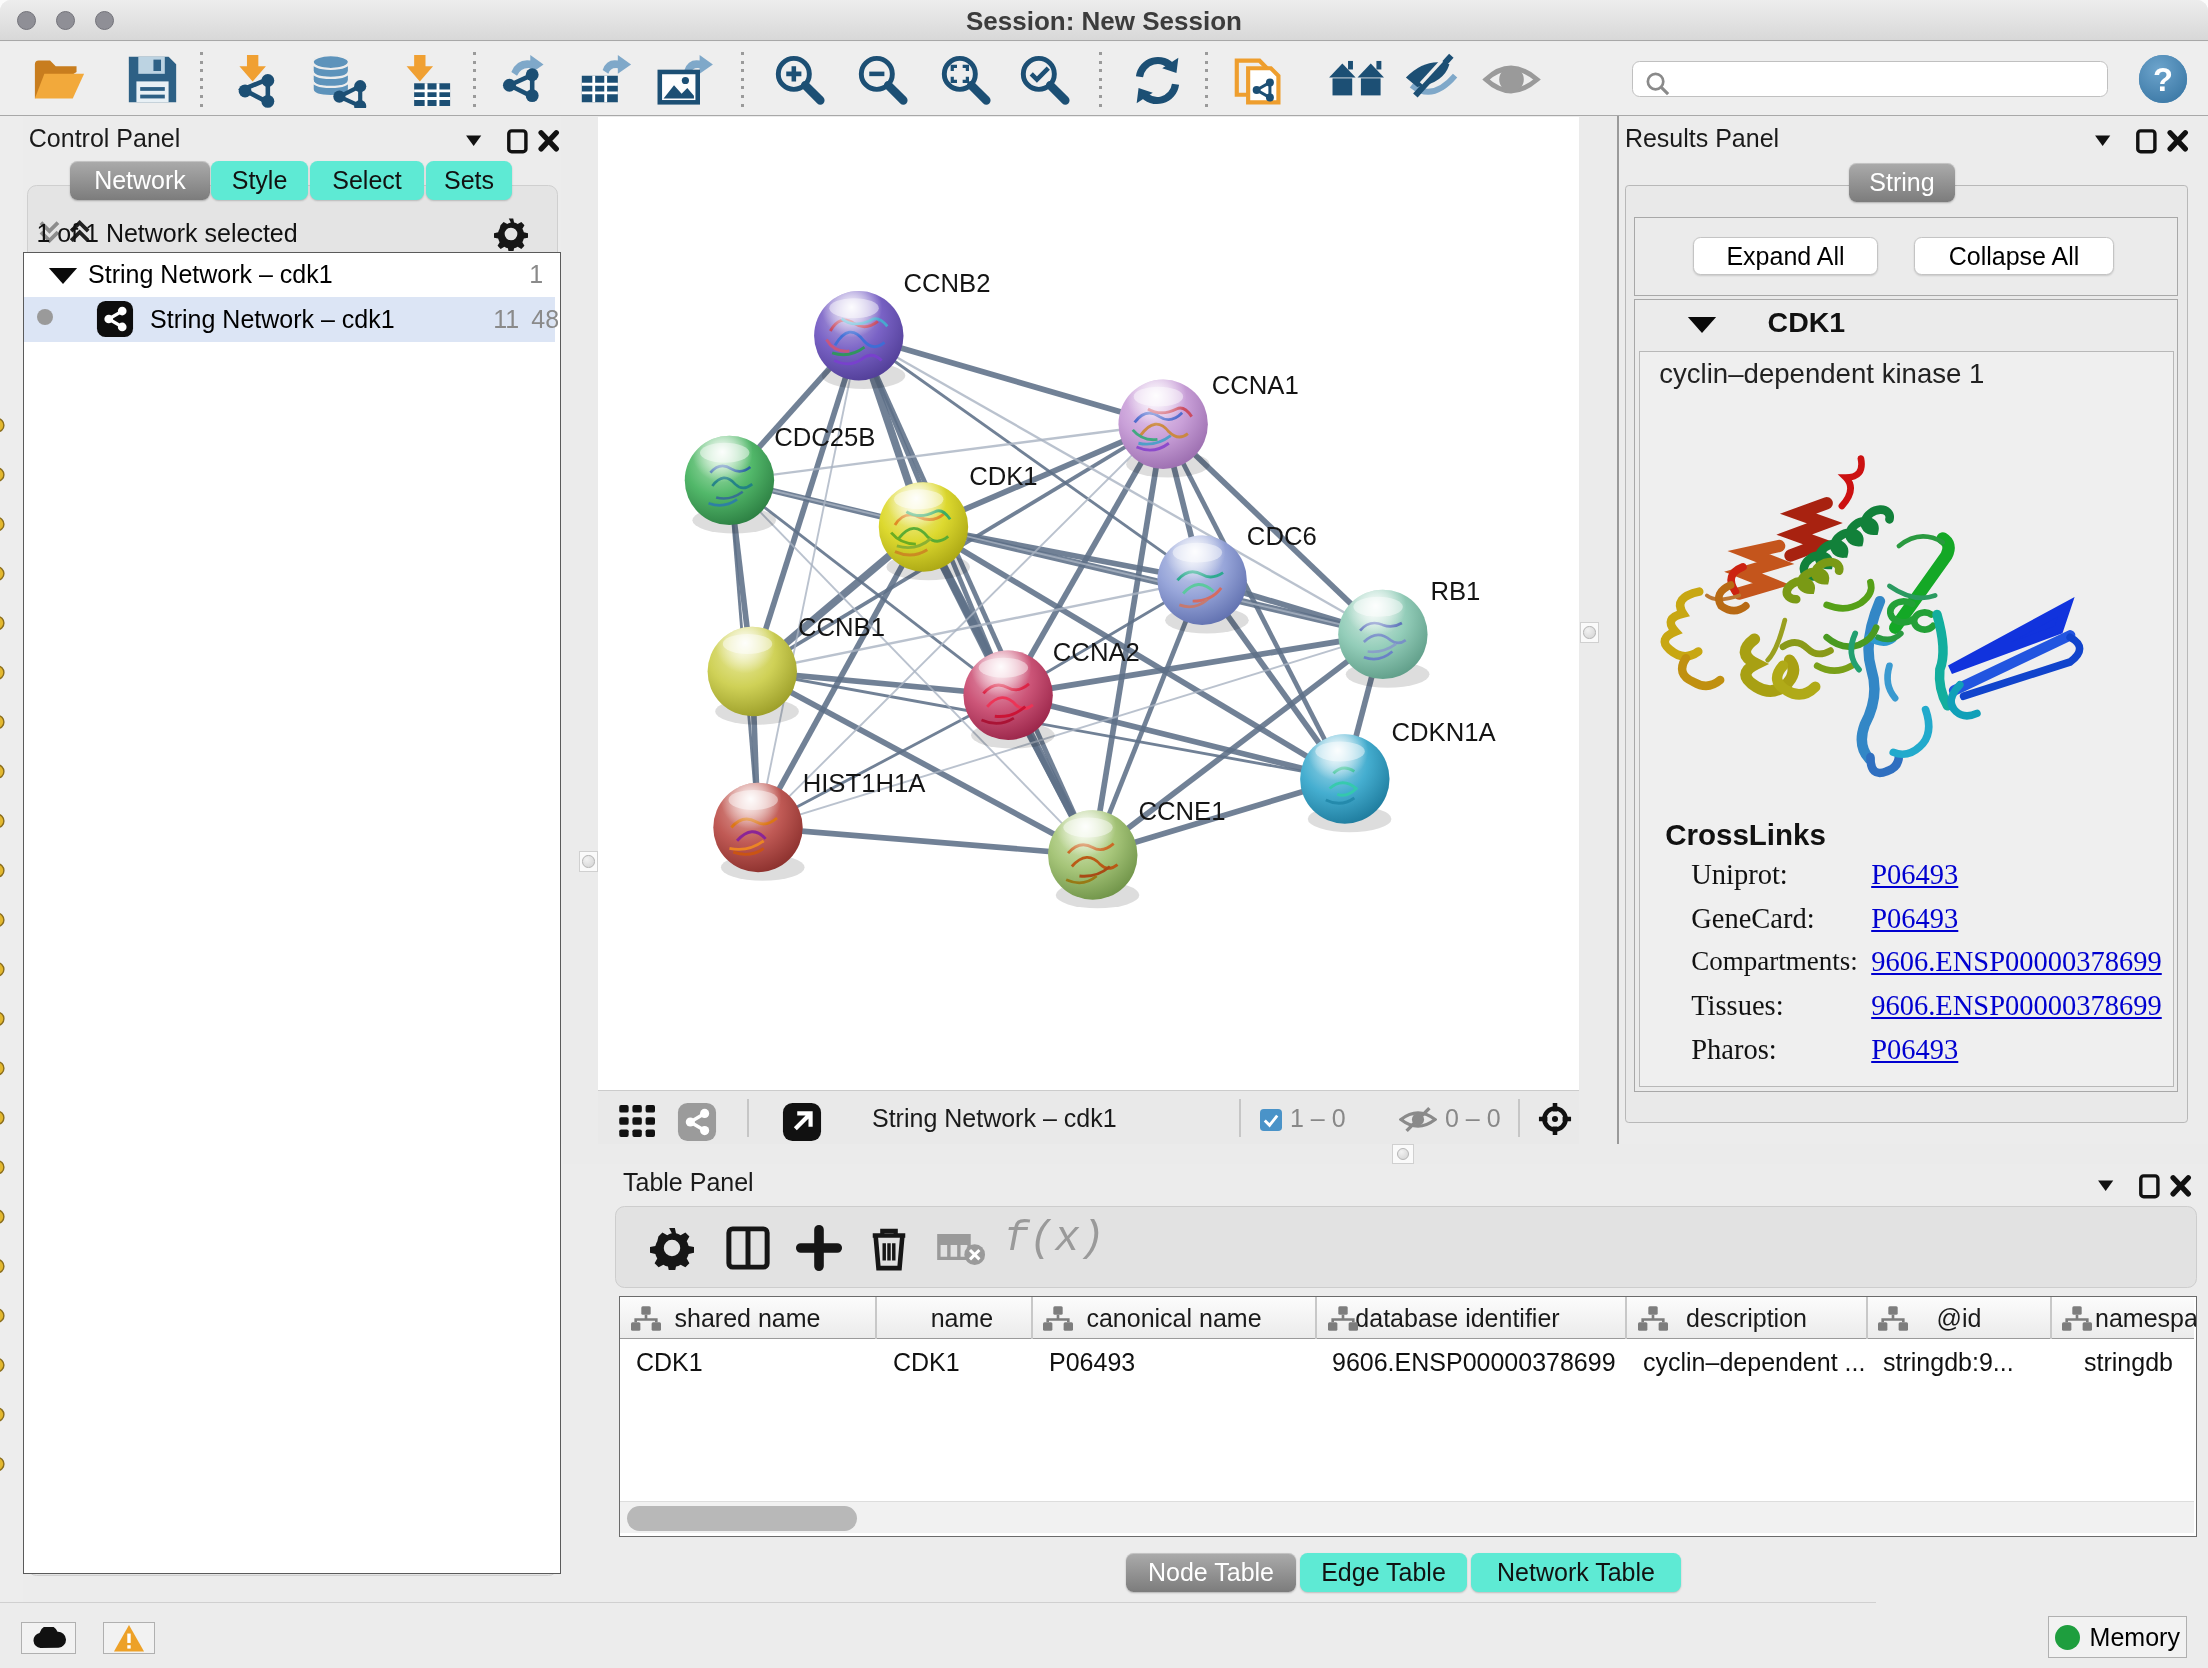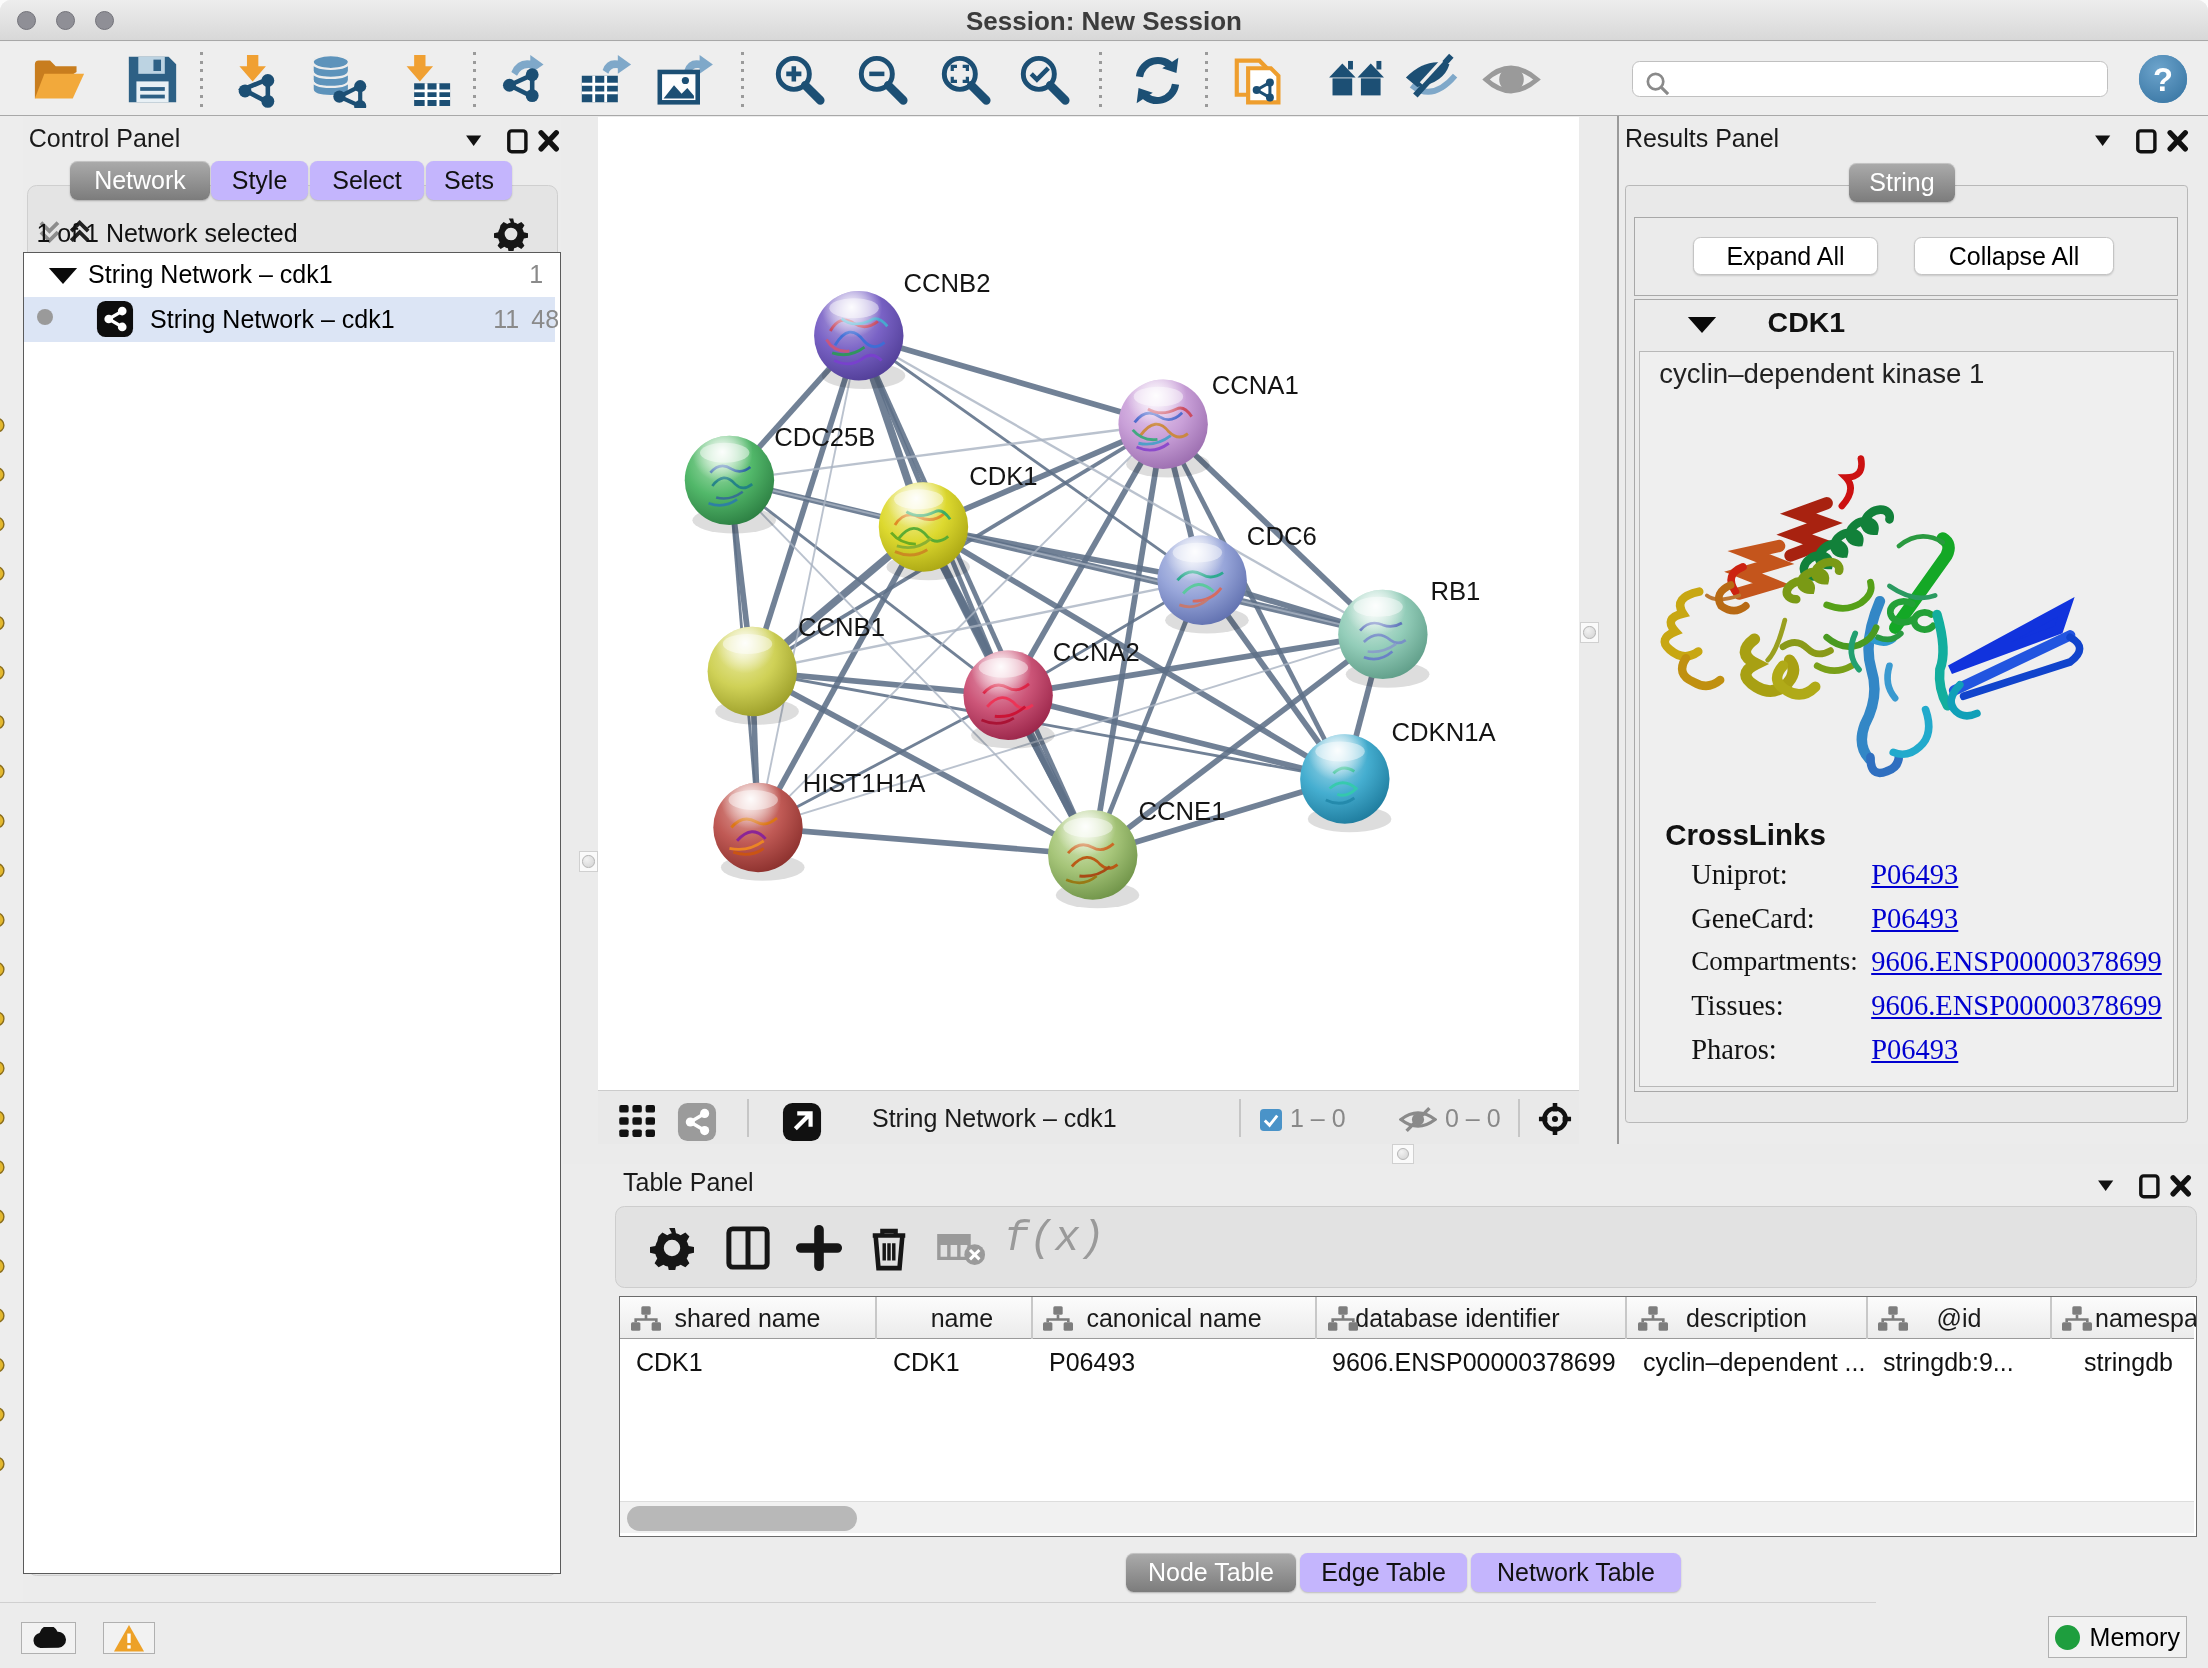--- a/index.html
+++ b/index.html
@@ -14,21 +14,21 @@
 
 #toolbar { left:0; top:42px; width:2208px; height:74px; background:#eeeeee; border-bottom:1px solid #a8a8a8; }
 .tsep { top:9.5px; width:2.9px; height:55px; background-image:repeating-linear-gradient(#9a9a9a 0 2.9px, transparent 2.9px 8.6px); }
 .ticon { top:10.5px; }
 #searchbox { left:1632px; top:19px; width:476px; height:36px; background:#fff; border:1.9px solid #c0c0c0; border-radius:7.6px; }
 
 .ptitle { font-size:25px; color:#1a1a1a; }
 
 .tab { height:39px; border-radius:7.6px; font-size:25px; display:flex; align-items:center; justify-content:center; }
 .tab.sel { background:linear-gradient(#ababab,#7c7c7c); color:#fff; box-shadow:inset 0 1px 0 rgba(255,255,255,.3), 0 1px 1.9px rgba(0,0,0,.25); }
-.tab.un { background:#c4b5fd; color:#111; box-shadow:0 1px 1.9px rgba(0,0,0,.2); }
+.tab.un { background:#5eead4; color:#111; box-shadow:0 1px 1.9px rgba(0,0,0,.2); }
 
 #lstrip { left:0; top:116px; width:23px; height:1486px; background:#ededed; overflow:hidden; }
 
 #cpanel { left:25px; top:116px; width:536px; height:1465px; background:#ececec; }
 #cp-inner { left:1.9px; top:69px; width:531px; height:1391px; background:#e4e4e4; border:1px solid #cfcfcf; border-radius:9.5px; }
 #treebox { left:-1.9px; top:136px; width:538px; height:1322px; background:#fff; border:1.9px solid #5a5a5a; }
 .trirow { font-size:25px; color:#000; }
 
 #vsplit1 { left:561px; top:116px; width:37px; height:1028px; background:#ebebeb; }
 #vsplit2 { left:1579px; top:116px; width:40px; height:1028px; background:#ebebeb; border-right:2.9px solid #9a9a9a; }

